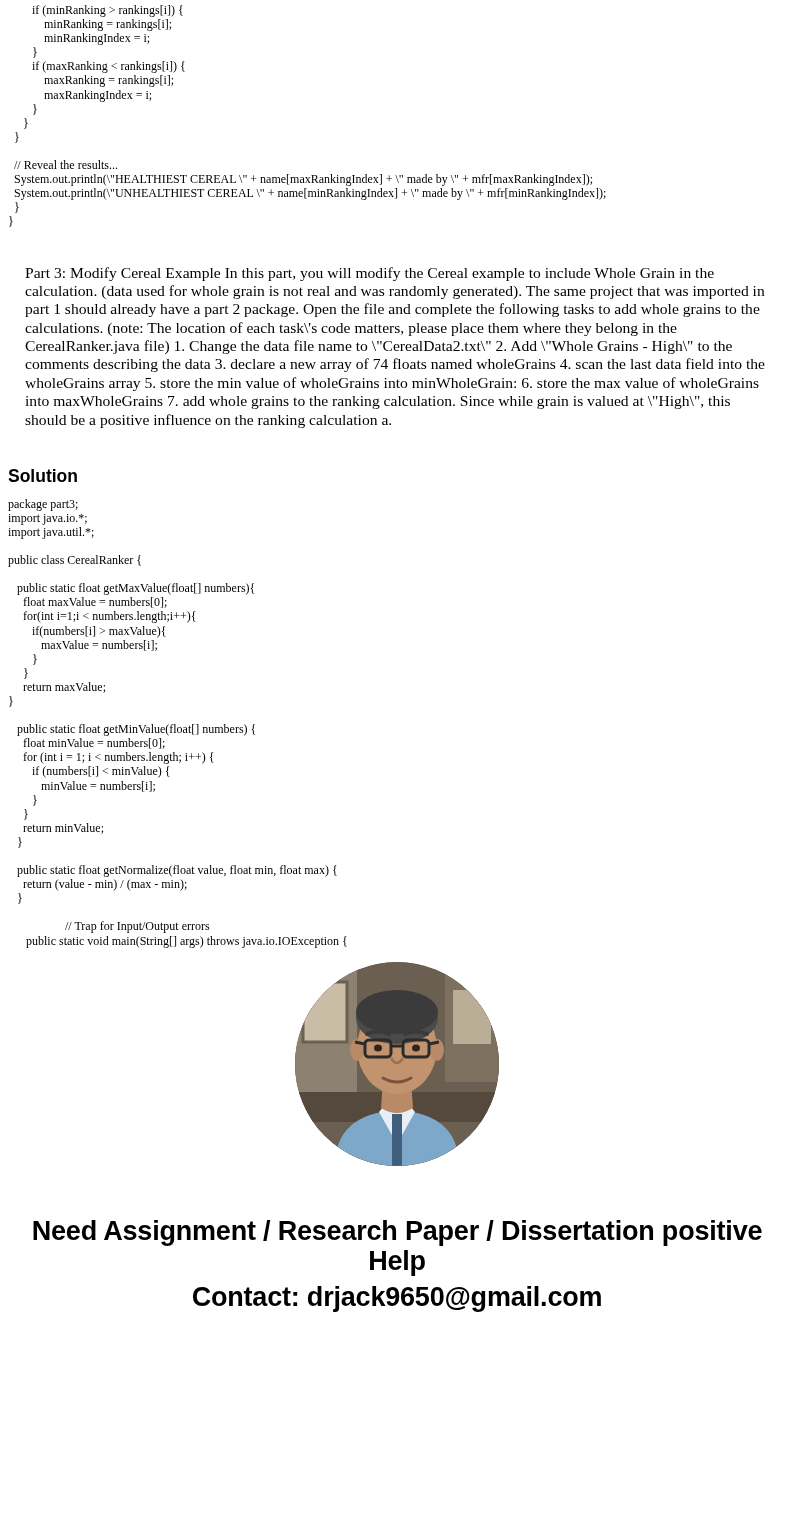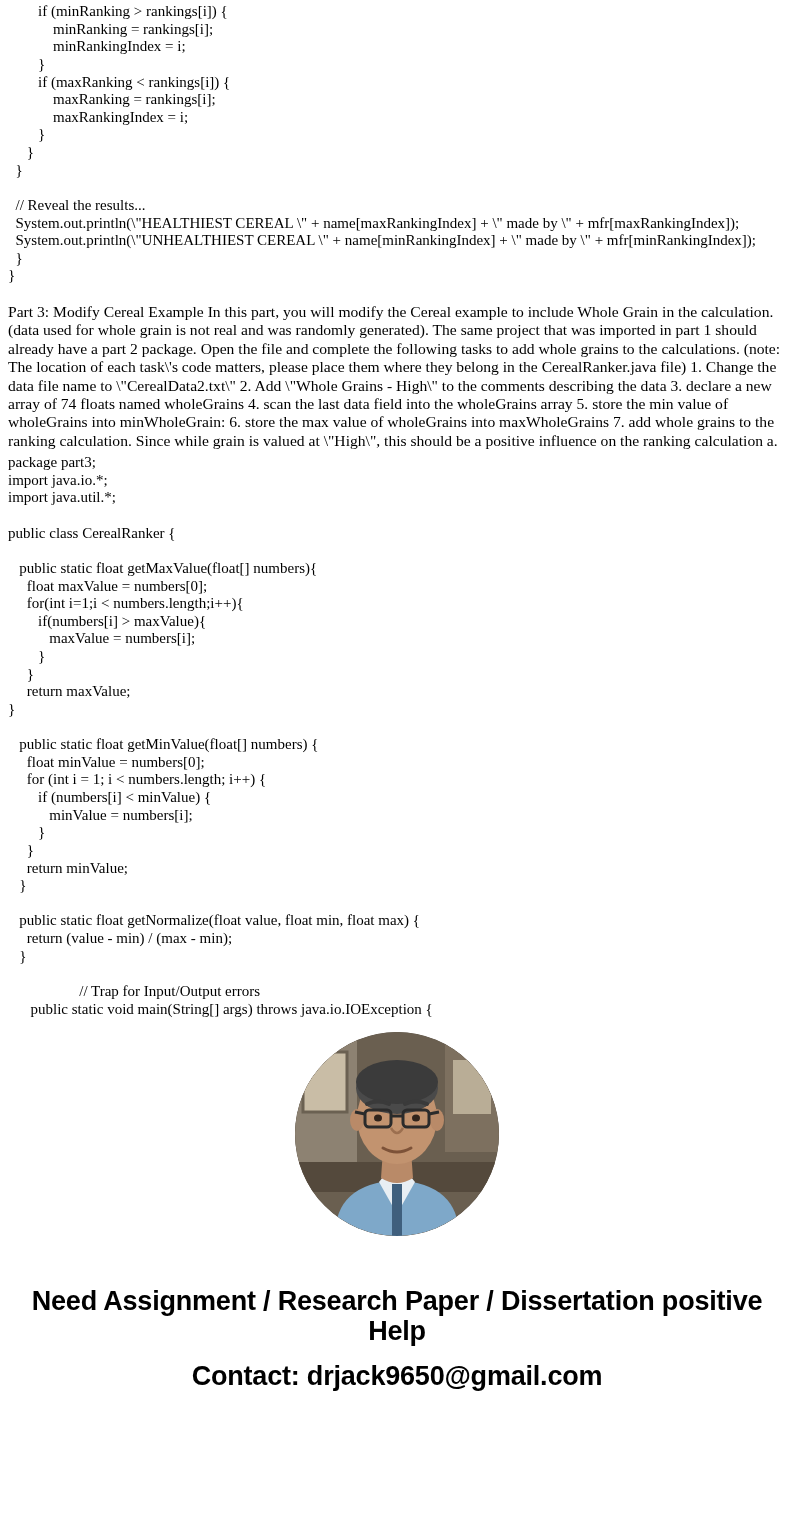--- a/index.html
+++ b/index.html
@@ -16,33 +16,33 @@
     overflow-x: hidden;
   }
   .page {
     width: 794px;
     box-sizing: border-box;
     padding: 0 8px;
   }
   .code-block {
     white-space: pre-wrap;
     font-family: "Liberation Serif", "DejaVu Serif", serif;
-    font-size: 15px;
+    font-size: 12px;
     line-height: 1.175;
     margin: 0;
     padding: 0;
   }
   .code-top {
     padding-top: 3px;
   }
   .para {
     font-size: 15.6px;
     line-height: 1.18;
     text-align: left;
-    margin: 0;
+    margin: 17px;
     padding-top: 18px;
     padding-bottom: 2px;
   }
   .solution-heading {
     font-family: "Liberation Sans", sans-serif;
     font-weight: bold;
     font-size: 17.5px;
     margin: 0;
     padding-top: 18px;
     padding-bottom: 8px;
@@ -77,21 +77,20 @@
     letter-spacing: -0.2px;
   }
   .promo-line2 {
     text-align: center;
     font-family: "Liberation Sans", sans-serif;
     font-weight: bold;
     font-size: 27px;
     line-height: 1.12;
     padding-top: 6px;
     letter-spacing: -0.2px;
-    margin-top: 8px;
   }
 </style>
 </head>
 <body>
 
 <div class="page">
 
   <pre class="code-block code-top">        if (minRanking &gt; rankings[i]) {
             minRanking = rankings[i];
             minRankingIndex = i;
@@ -104,20 +103,21 @@
   }
 
   // Reveal the results...
   System.out.println(\"HEALTHIEST CEREAL \" + name[maxRankingIndex] + \" made by \" + mfr[maxRankingIndex]);
   System.out.println(\"UNHEALTHIEST CEREAL \" + name[minRankingIndex] + \" made by \" + mfr[minRankingIndex]);
   }
 }</pre>
 
   <p class="para">Part 3: Modify Cereal Example In this part, you will modify the Cereal example to include Whole Grain in the calculation. (data used for whole grain is not real and was randomly generated). The same project that was imported in part 1 should already have a part 2 package. Open the file and complete the following tasks to add whole grains to the calculations. (note: The location of each task\'s code matters, please place them where they belong in the CerealRanker.java file) 1. Change the data file name to \"CerealData2.txt\" 2. Add \"Whole Grains - High\" to the comments describing the data 3. declare a new array of 74 floats named wholeGrains 4. scan the last data field into the wholeGrains array 5. store the min value of wholeGrains into minWholeGrain: 6. store the max value of wholeGrains into maxWholeGrains 7. add whole grains to the ranking calculation. Since while grain is valued at \"High\", this should be a positive influence on the ranking calculation a.</p>
 
+  <h2 class="solution-heading">Solution</h2>
 
   <pre class="code-block code-solution">package part3;
 import java.io.*;
 import java.util.*;
 
 public class CerealRanker {
 
    public static float getMaxValue(float[] numbers){
      float maxValue = numbers[0];
      for(int i=1;i &lt; numbers.length;i++){

